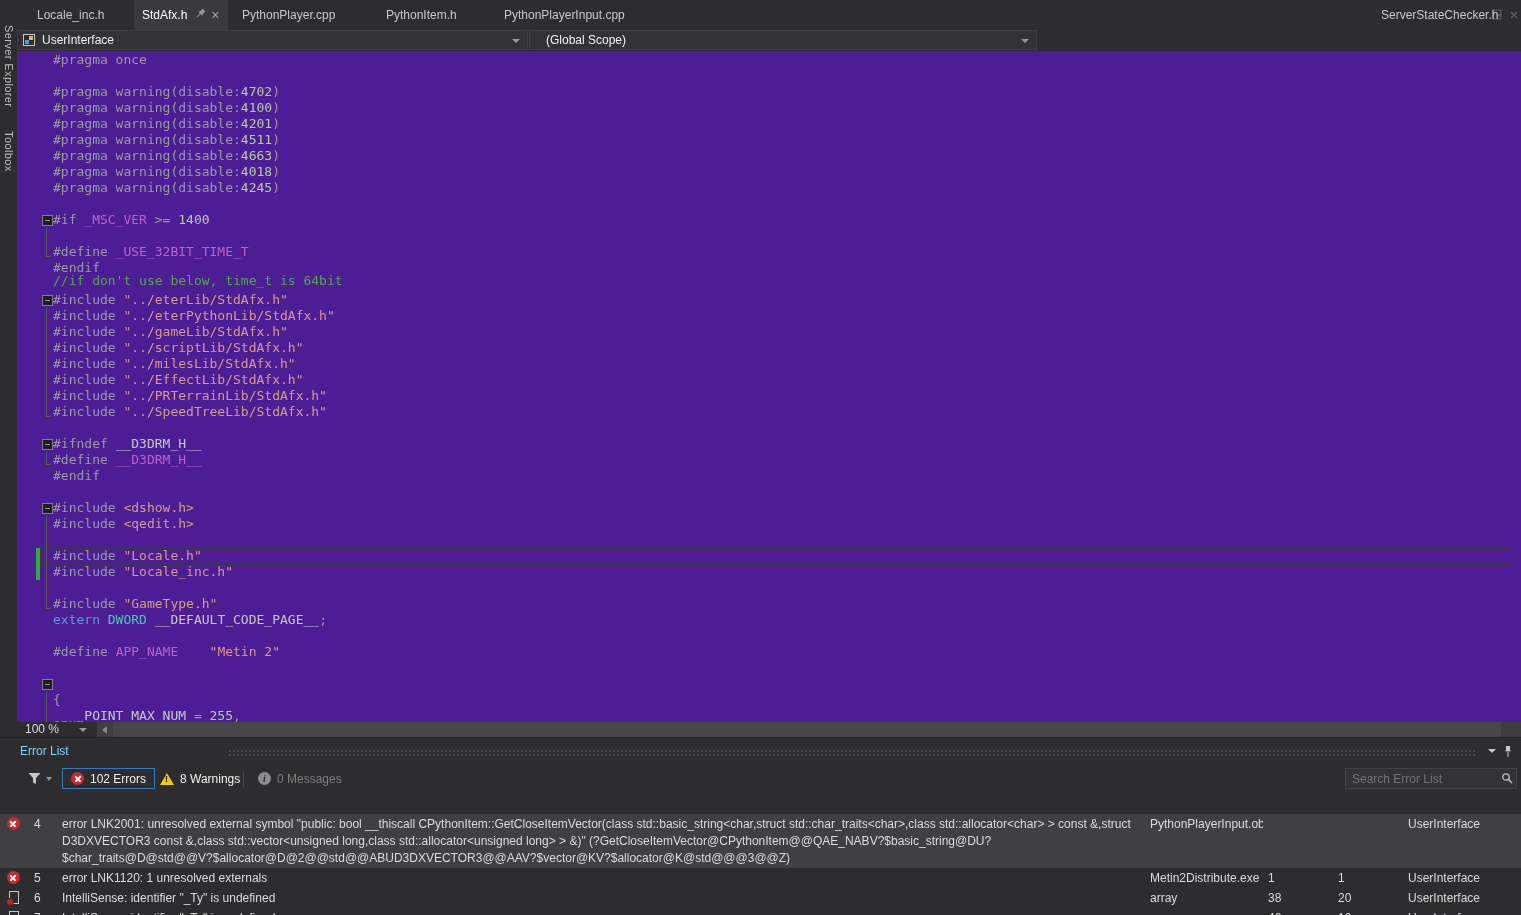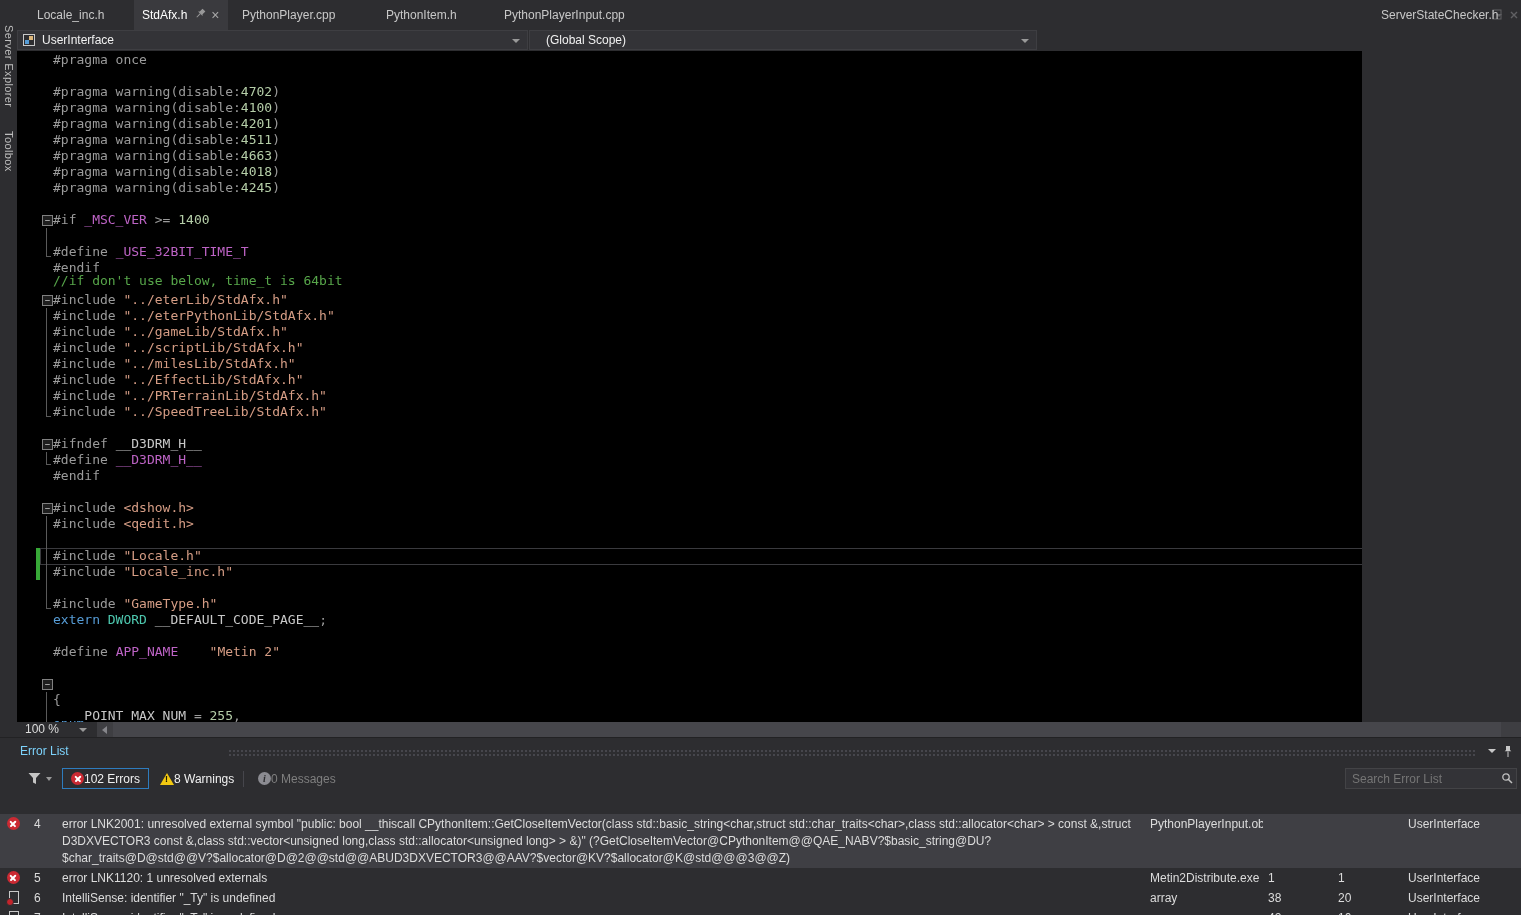--- a/index.html
+++ b/index.html
@@ -22,21 +22,21 @@
   
   .navbar{position:absolute;left:17px;top:30px;width:1504px;height:21px;background:#2D2D30;}
   .combo{position:absolute;top:0;height:20px;background:#333337;border:1px solid #3E3E42;box-sizing:border-box;}
   .combo-label{display:inline-block;line-height:18px;color:#F1F1F1;}
   .combo-arrow{position:absolute;right:7px;top:8px;width:0;height:0;border-left:4px solid transparent;border-right:4px solid transparent;border-top:4px solid #999;}
   .type-icon{position:absolute;left:5px;top:3px;width:12px;height:12px;border:1px solid #C8C8C8;box-sizing:border-box;background:#2D2D30;}
   .type-icon i{position:absolute;left:1px;bottom:1px;width:4px;height:4px;background:#569CD6;}
   .type-icon b{position:absolute;right:1px;top:1px;width:4px;height:4px;background:#DCB67A;}
 
   
-  .editor{position:absolute;left:17px;top:51px;width:1345px;height:671px;background:#000000;overflow:hidden;}
+  .editor{position:absolute;left:17px;top:51px;width:1504px;height:671px;background:#4c1d95;overflow:hidden;}
   .code-line{position:absolute;left:36px;height:16px;line-height:16px;white-space:pre;
              font-family:"DejaVu Sans Mono",monospace;font-size:13px;color:#C8C8C8;}
   .tk-pp{color:#9B9B9B;} .tk-id{color:#C8C8C8;} .tk-num{color:#B5CEA8;} .tk-str{color:#D69D85;}
   .tk-com{color:#57A64A;} .tk-kw{color:#569CD6;} .tk-type{color:#4EC9B0;} .tk-macro{color:#BD63C5;}
   .fold-box{position:absolute;left:25px;width:9px;height:9px;border:1px solid #808080;background:#1E1E1E;
             color:#C8C8C8;font:9px/8px "DejaVu Sans Mono",monospace;text-align:center;box-sizing:content-box;}
   .guide{position:absolute;left:29px;width:1px;background:#5A5A5A;}
   .guide-end-tick{position:absolute;left:29px;width:5px;height:1px;background:#5A5A5A;}
   .change-bar{position:absolute;left:19px;width:4px;background:#37A837;}
   .current-line{position:absolute;left:23px;width:1472px;height:15px;border:1px solid #3A3A3E;}
@@ -52,21 +52,21 @@
   
   .errorlist{position:absolute;left:0;top:737px;width:1521px;height:178px;background:#2D2D30;overflow:hidden;border-top:1px solid #222224;}
   .el-title{position:absolute;left:20px;top:0;height:27px;line-height:27px;color:#7dd3fc;}
   .el-grip{position:absolute;left:228px;right:44px;top:11px;height:7px;
            background-image:radial-gradient(#46464C 1px, transparent 1.2px);background-size:4px 4px;}
   .el-title-chevron{position:absolute;right:25px;top:11px;width:0;height:0;border-left:4px solid transparent;border-right:4px solid transparent;border-top:4px solid #C8C8C8;}
   .el-pin{position:absolute;right:8px;top:7px;width:10px;height:13px;}
   .el-toolbar{position:absolute;left:0;top:27px;width:1521px;height:28px;}
   .funnel{position:absolute;left:28px;top:7px;width:13px;height:13px;}
   .funnel-caret{position:absolute;left:46px;top:12px;width:0;height:0;border-left:3.5px solid transparent;border-right:3.5px solid transparent;border-top:4px solid #999;}
-  .el-btn{position:absolute;top:3px;height:21px;display:flex;align-items:center;gap:0;padding:0 8px;box-sizing:border-box;color:#F1F1F1;}
+  .el-btn{position:absolute;top:3px;height:21px;display:flex;align-items:center;gap:6px;padding:0 8px;box-sizing:border-box;color:#F1F1F1;}
   .el-btn.active{border:1px solid #2E7CBE;}
   .el-btn.dim{color:#7F7F7F;}
   .el-sep{position:absolute;left:243px;top:6px;width:1px;height:16px;background:#46464C;}
   .icon-error{width:13px;height:13px;border-radius:50%;background:#CB2A33;position:relative;flex:none;}
   .icon-error::before,.icon-error::after{content:"";position:absolute;left:2.6px;top:5.7px;width:7.8px;height:1.6px;background:#fff;border-radius:1px;}
   .icon-error::before{transform:rotate(45deg);} .icon-error::after{transform:rotate(-45deg);}
   .icon-warning{width:0;height:0;border-left:7px solid transparent;border-right:7px solid transparent;border-bottom:12px solid #F2C811;position:relative;flex:none;}
   .icon-warning::after{content:"!";position:absolute;left:-2px;top:1px;color:#201c00;font:bold 9px "Liberation Sans",sans-serif;}
   .icon-info{width:13px;height:13px;border-radius:50%;background:#8C8C92;color:#2D2D30;text-align:center;
              font:bold italic 10px/13px "Liberation Serif",serif;flex:none;}

